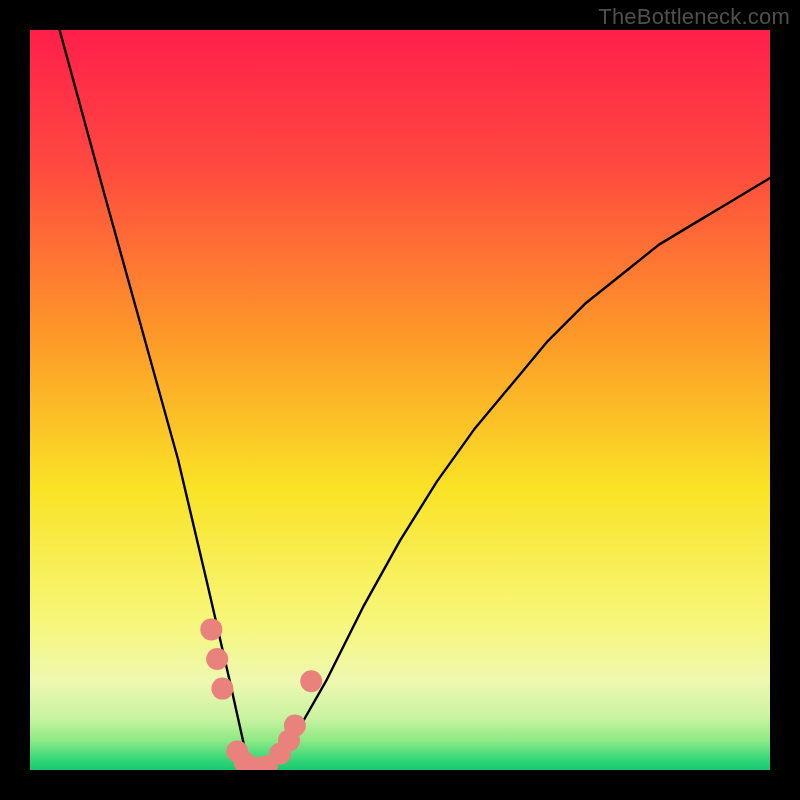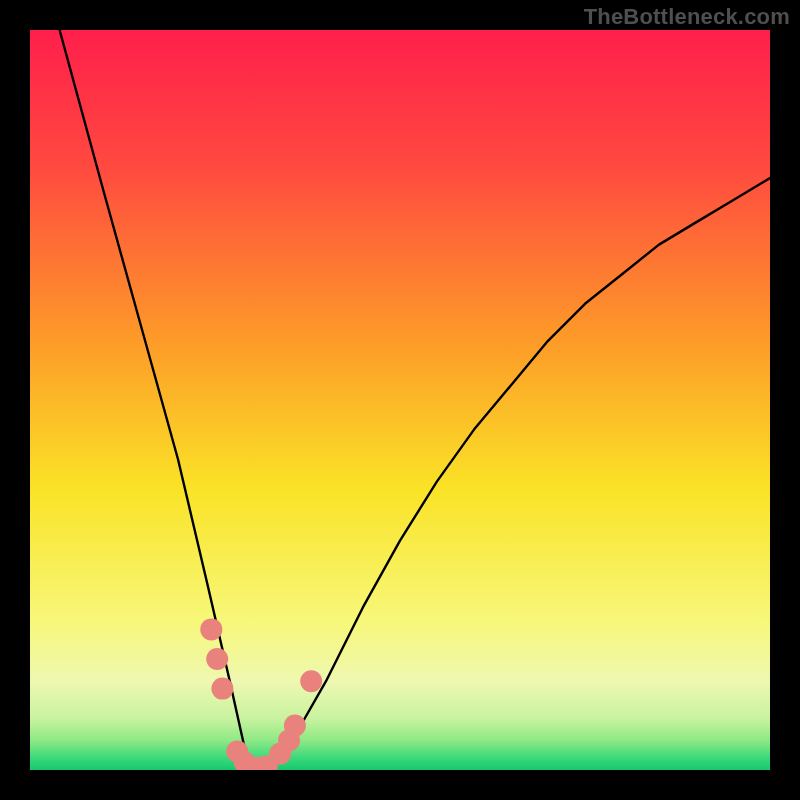--- a/index.html
+++ b/index.html
@@ -42,21 +42,21 @@
     width: 740px;
     height: 740px;
     display: block;
   }
   .watermark {
     position: absolute;
     top: 4px;
     right: 10px;
     color: #4f4f4f;
     font-size: 22px;
-    font-weight: 700;
+    font-weight: 400;
     letter-spacing: 0.2px;
   }
 </style>
 </head>
 <body>
 
 <div class="frame">
 
   <div class="plot-area">
 

